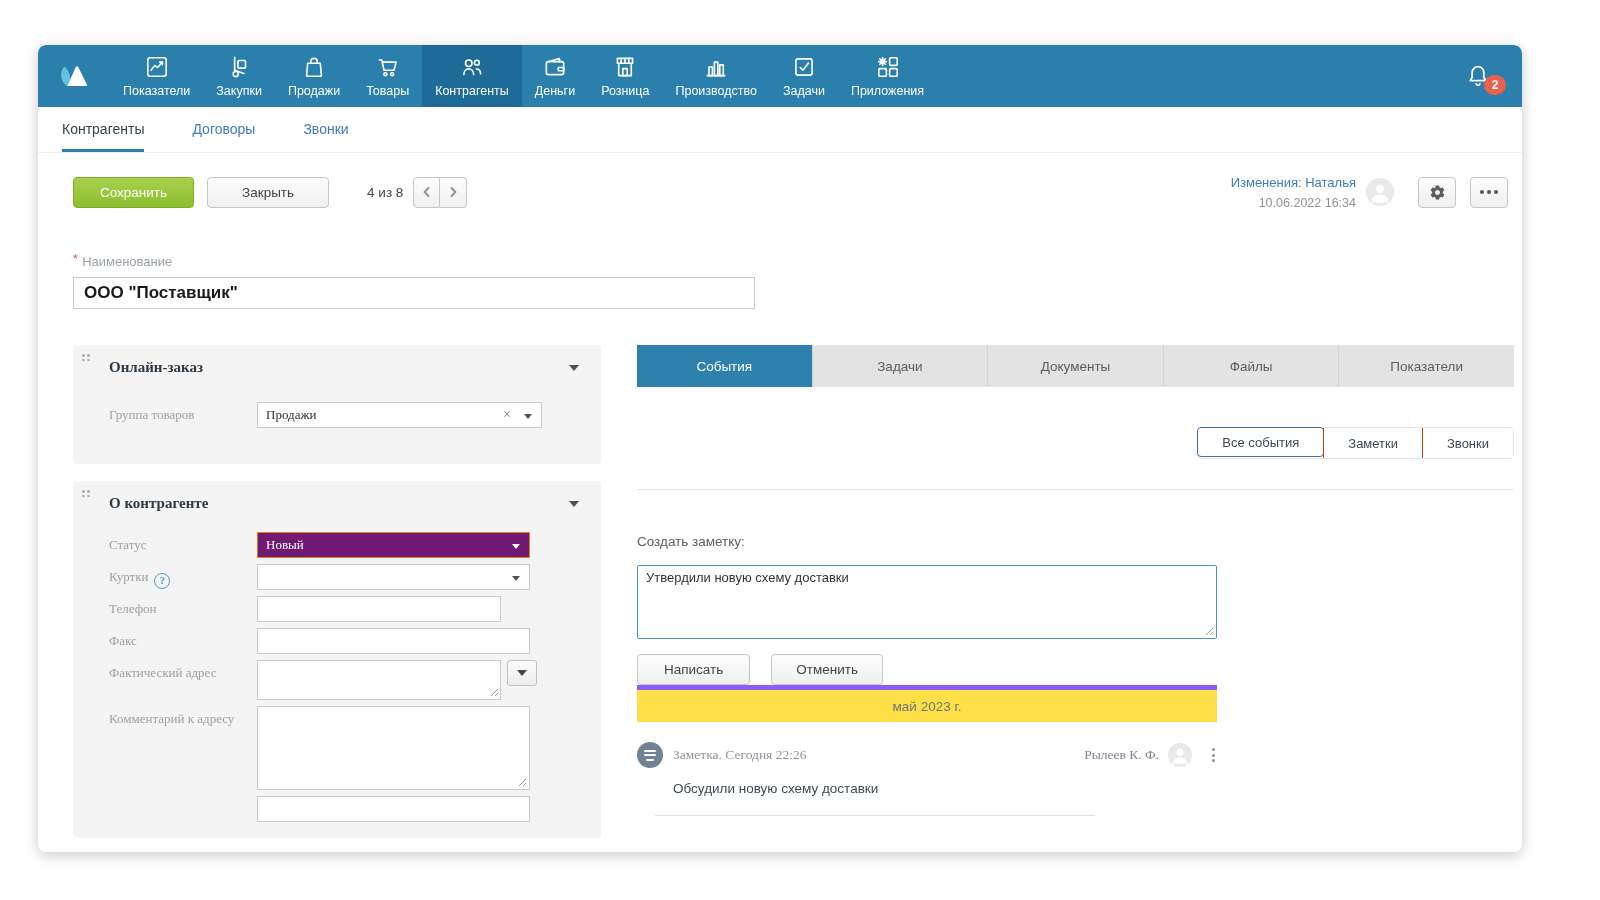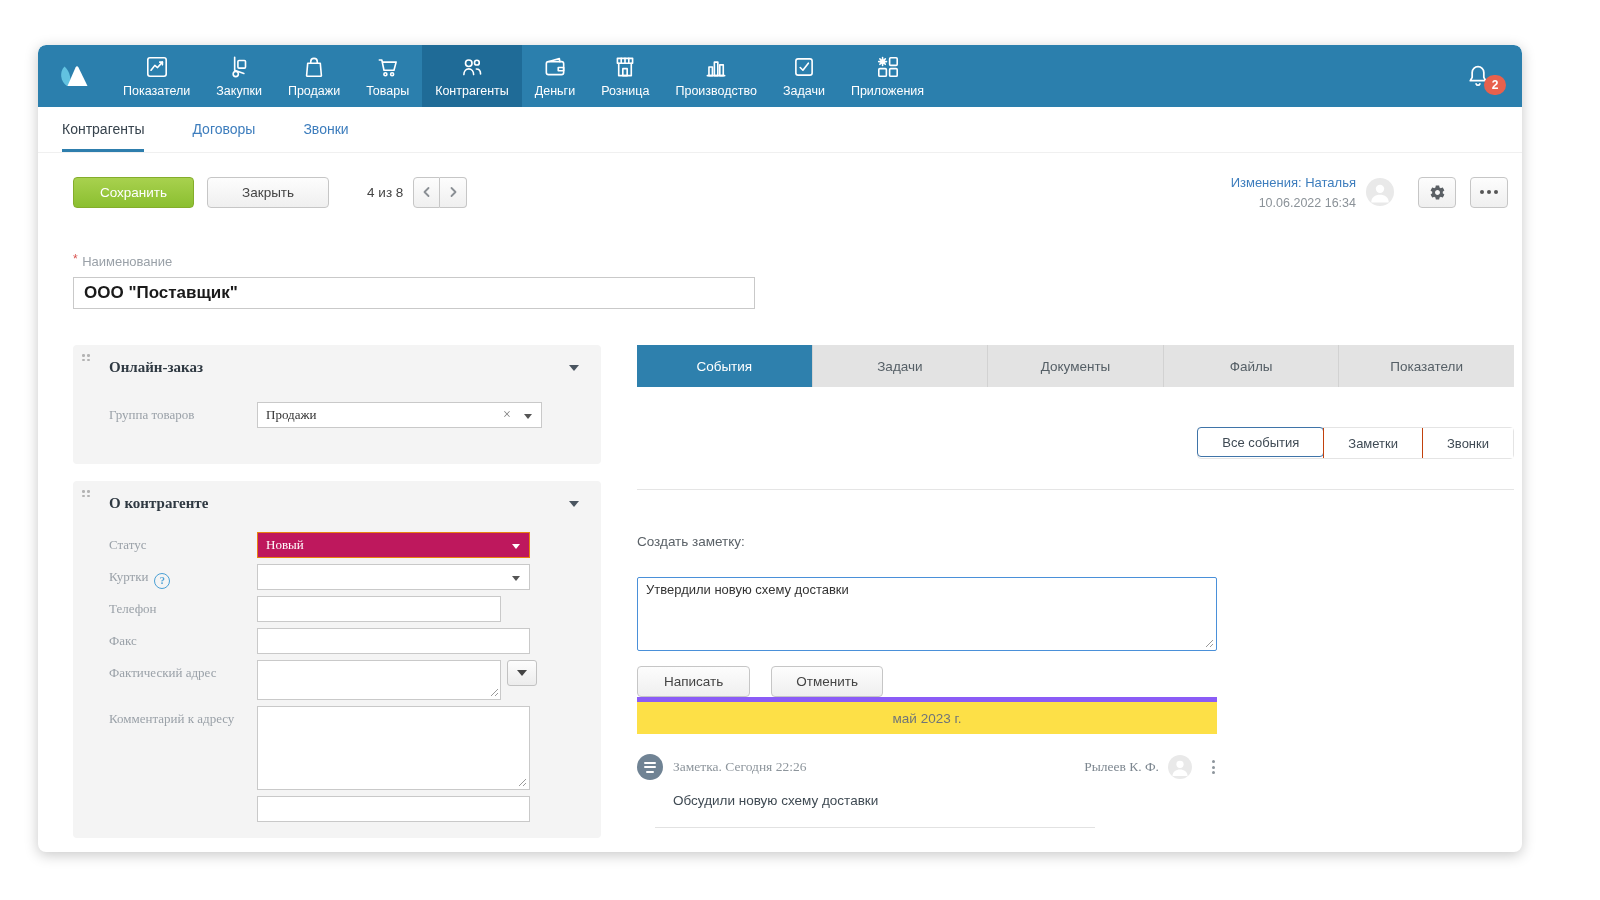--- a/index.html
+++ b/index.html
@@ -77,21 +77,21 @@
     gap:2px; cursor:grab; }
   .drag-dots i { width:2.5px; height:2.5px; background:#b3b3b3; border-radius:50%; }
   .row { display:flex; align-items:flex-start; margin-bottom:6px; }
   .row .lbl { width:184px; flex:none; padding:5px 8px 0 36px; color:#9aa1a8; font-size:13px; }
   .ctrl-wrap { display:flex; align-items:flex-start; position:relative; }
   .sel { position:relative; background:#fff; border:1px solid #c9c9c9; height:26px; display:flex;
     align-items:center; padding:0 26px 0 8px; font-size:13px; color:#333; cursor:pointer; }
   .caret-dn { position:absolute; right:9px; top:11px; width:0; height:0;
     border-left:4px solid transparent; border-right:4px solid transparent; border-top:5px solid #555; }
   .clear-x { position:absolute; right:30px; top:4px; color:#777; font-size:14px; cursor:pointer; }
-  .sel.orange { background:#be185d; border-color:#e8830f; color:#fff; }
+  .sel.orange { background:#701a75; border-color:#e8830f; color:#fff; }
   .sel.orange .caret-dn { border-top-color:#fff; }
   .w273 { width:273px; } .w244 { width:244px; } .w285 { width:285px; }
   .inp { border:1px solid #c9c9c9; height:26px; padding:0 8px; font-size:13px; color:#333; font-family:inherit; }
   .ta { border:1px solid #c9c9c9; font-size:13px; color:#333; padding:4px 8px; resize:none;
     font-family:inherit; display:block; }
   .grip { position:absolute; }
   .side-btn { width:30px; height:26px; margin-left:6px; border-radius:3px; display:flex;
     align-items:center; justify-content:center; cursor:pointer; flex:none; }
   .side-btn.mail { background:#c7ccd1; border:1px solid #b6bcc2; }
   .side-btn.dd { background:linear-gradient(#fdfdfd,#ececec); border:1px solid #c2c2c2; }
@@ -108,21 +108,21 @@
   .ev-tab:first-child { border-left:none; }
   .ev-tab.active { background:#2e80ad; color:#fff; border-left:none; }
   .filters-row { display:flex; justify-content:flex-end; margin-top:40px; }
   .filter-group { display:flex; border:1px solid #e4e4e4; border-radius:4px; }
   .filter { height:30px; padding:0 24px; display:flex; align-items:center; font-size:13px;
     color:#3f4a54; cursor:pointer; background:#fff; }
   .filter.active { border:1px solid #3f74a8; border-radius:4px; margin:-1px; }
   .filter + .filter { border-left:1px solid #c2410c; }
   .hr { border-bottom:1px solid #e5e5e5; margin-top:30px; }
   .create-note-label { margin-top:44px; font-size:13.5px; color:#5a6167; }
-  .note-ta-wrap { position:relative; width:580px; margin-top:28px; }
+  .note-ta-wrap { position:relative; width:580px; margin-top:16px; }
   .note-ta { width:580px; height:74px; border:1px solid #4a90d9; border-radius:2px; }
   .note-actions { display:flex; gap:21px; margin-top:15px; }
   .month-bar { width:580px; height:37px; background:#fde047; border-top:5px solid #8b5cf6;
     display:flex; align-items:center; justify-content:center; font-size:13.5px; color:#707579; }
   .event-row { width:580px; display:flex; align-items:center; margin-top:20px;font-family:Liberation Serif, serif; }
   .note-ic { width:26px; height:26px; border-radius:50%; background:#708394; display:flex;
     flex-direction:column; align-items:center; justify-content:center; gap:2.5px; flex:none; }
   .note-ic i { display:block; height:2px; background:#fff; border-radius:1px; }
   .note-ic i:nth-child(1){width:12px;} .note-ic i:nth-child(2){width:12px;} .note-ic i:nth-child(3){width:8px;}
   .event-head { margin-left:10px; font-size:13.5px; color:#8d959c; }

